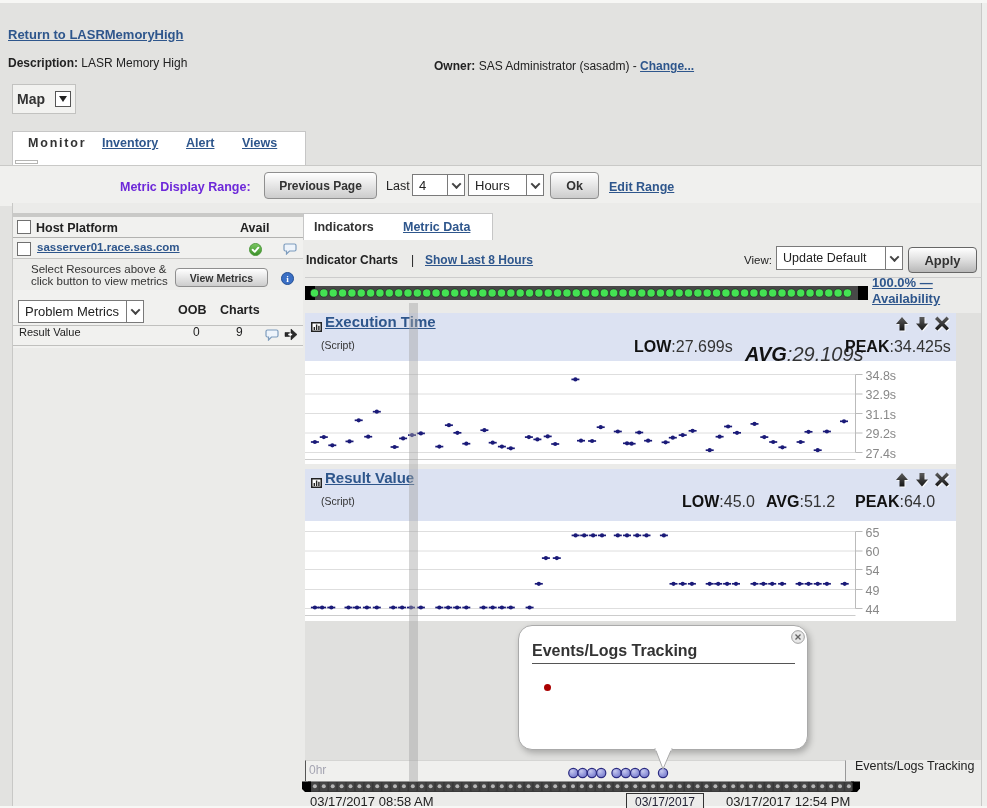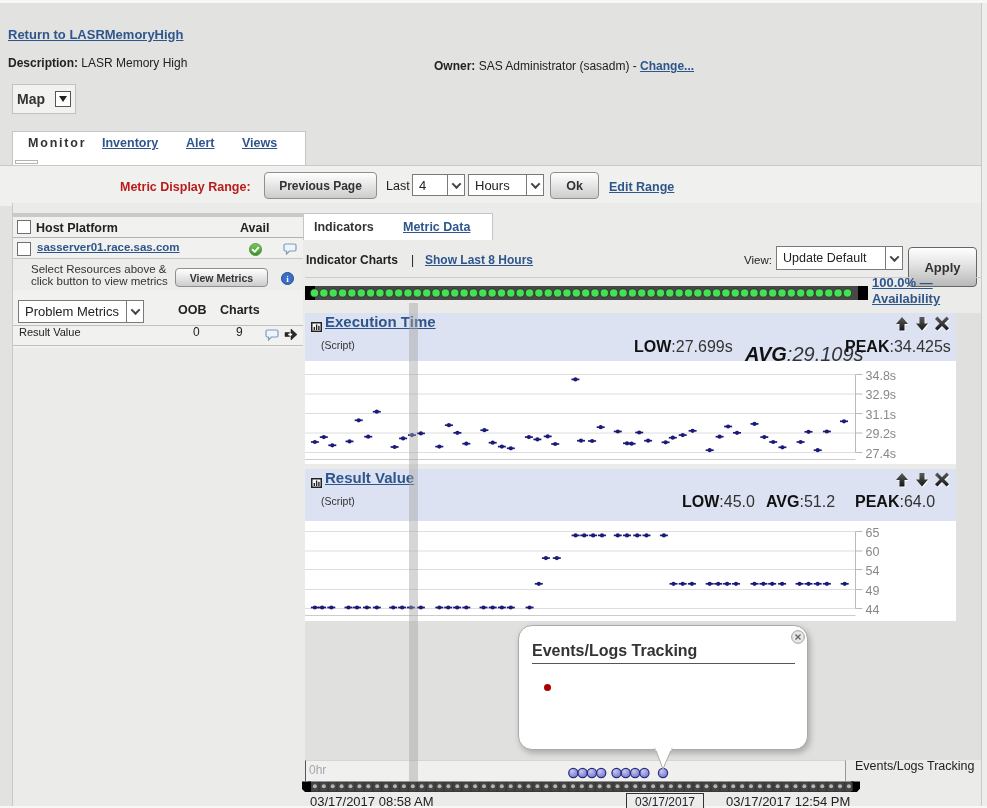--- a/index.html
+++ b/index.html
@@ -40,21 +40,21 @@
   </div>
 
   <div class="abs" style="left:12px; top:128px; width:294px; height:34px; background:#fff; border:1px solid #c6c6c6; border-bottom:none;"></div>
   <div class="abs" style="left:28px; top:133px; font-size:12.5px; letter-spacing:1.8px; font-weight:bold; color:#333;">Monitor</div>
   <div class="abs" style="left:102px; top:133px; font-size:12.5px;"><a href="#" class="b">Inventory</a></div>
   <div class="abs" style="left:186px; top:133px; font-size:12.5px;"><a href="#" class="b">Alert</a></div>
   <div class="abs" style="left:242px; top:133px; font-size:12.5px;"><a href="#" class="b">Views</a></div>
   <div class="abs" style="left:15px; top:157px; width:23px; height:4px; background:#fff; border:1px solid #b5b5b3;"></div>
 
   <div class="abs" style="left:0; top:162px; width:987px; height:41px; background:#f0f0ee; border-top:1px solid #c9c9c7;"></div>
-  <div class="abs" style="left:120px; top:177px; font-size:12.5px; font-weight:bold; color:#b91c1c;">Metric Display Range:</div>
+  <div class="abs" style="left:120px; top:177px; font-size:12.5px; font-weight:bold; color:#6d28d9;">Metric Display Range:</div>
   <div class="btn" style="left:264px; top:169px; width:113px; height:27px; font-size:12px;">Previous Page</div>
   <div class="abs" style="left:386px; top:176px; font-size:12.5px; color:#222;">Last</div>
   <div class="sel" style="left:412px; top:171px; width:53px; height:22px; font-size:13px;">
       <span class="txt">4</span>
       <span class="arr">
         <span class="chev"></span>
       </span>
     </div>
   <div class="sel" style="left:468px; top:171px; width:76px; height:22px; font-size:13px;">
       <span class="txt">Hours</span>
@@ -135,21 +135,21 @@
     <div class="abs" style="left:306px; top:250px; font-size:12px; font-weight:bold; color:#222;">Indicator Charts</div>
     <div class="abs" style="left:411px; top:250px; font-size:12px; color:#222;">|</div>
     <div class="abs" style="left:425px; top:250px; font-size:12px;"><a href="#" class="b">Show Last 8 Hours</a></div>
     <div class="abs" style="left:744px; top:251px; font-size:11.5px; color:#222;">View:</div>
     <div class="sel" style="left:776px; top:243px; width:127px; height:24px; font-size:12.5px;">
         <span class="txt">Update Default</span>
         <span class="arr">
           <span class="chev"></span>
         </span>
       </div>
-    <div class="btn" style="left:908px; top:244px; width:69px; height:40px; font-size:13px; border-color:#666; background:linear-gradient(#ffffff,#e2e2e2 45%,#b8b8b8);">Apply</div>
+    <div class="btn" style="left:908px; top:244px; width:69px; height:26px; font-size:13px; border-color:#666; background:linear-gradient(#ffffff,#e2e2e2 45%,#b8b8b8);">Apply</div>
 
     <div class="abs" style="left:305px; top:274px; width:677px; height:1px; background:#ccc;"></div>
 
     <svg class="abs" style="left:305px; top:283px;" width="563" height="14" viewBox="0 0 563 14">
       <rect x="0" y="0" width="563" height="14" rx="2" fill="#484848"></rect>
       <path d="M0 0 h10 v14 h-10 z" fill="#000"></path>
       <path d="M553 0 h10 v14 h-10 z" fill="#000"></path>
       <g id="gdots">
           <circle cx="9.5" cy="7" r="4.1" fill="#44e253" stroke="#222" stroke-width="0.6"></circle>
           <circle cx="18.85" cy="7" r="4.1" fill="#44e253" stroke="#222" stroke-width="0.6"></circle>

